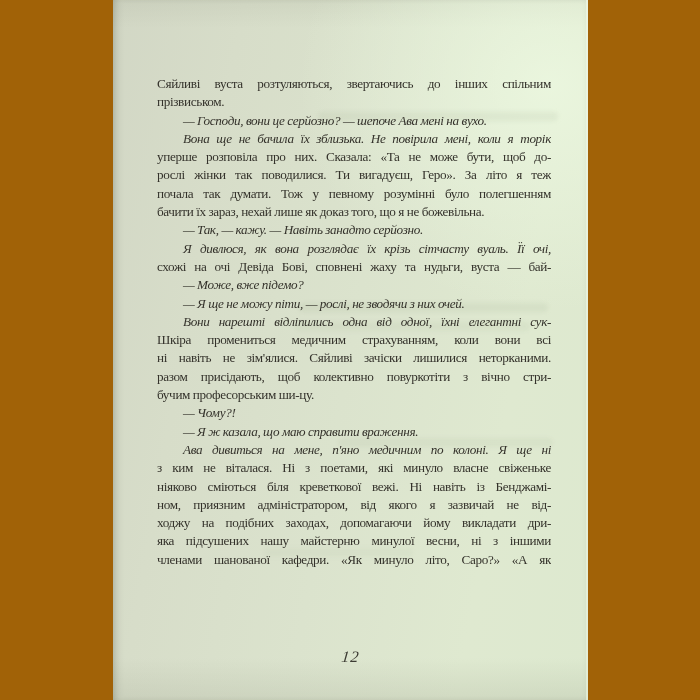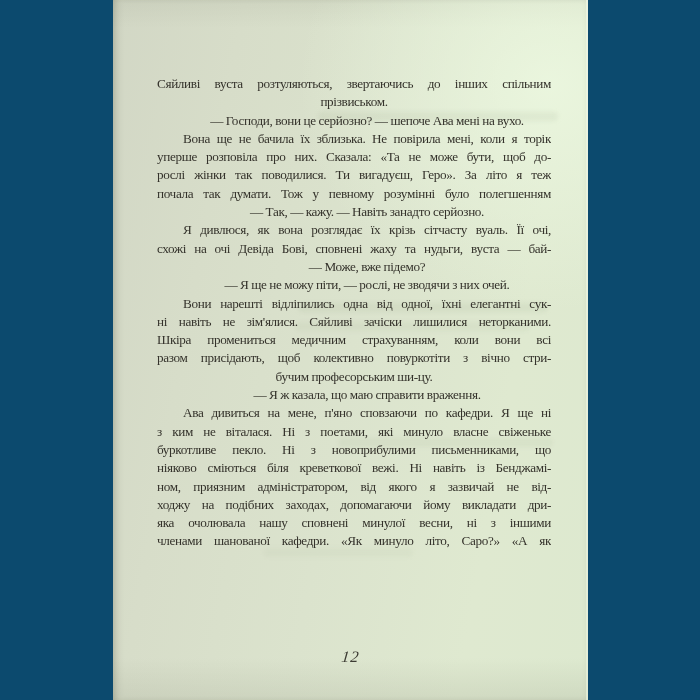--- a/index.html
+++ b/index.html
@@ -3,21 +3,21 @@
 <meta charset="utf-8">
 <style>
   html, body { margin: 0; padding: 0; }
   body {
     width: 700px; height: 700px;
     background: #ffffff;
     font-family: "Liberation Serif", "DejaVu Serif", serif;
     overflow: hidden;
     position: relative;
   }
-  .scene { position: absolute; inset: 0; background: #0c4a6e; }
+  .scene { position: absolute; inset: 0; background: #a16207; }
 
   
   .book-page {
     position: absolute;
     left: 113px; top: 0;
     width: 475px; height: 700px;
     background-image:
       radial-gradient(ellipse 420px 380px at 92% 12%, rgba(236,248,224,0.85) 0%, rgba(236,248,224,0) 60%),
       linear-gradient(to bottom, rgba(165,170,150,0.18) 0%, rgba(165,170,150,0) 4%, rgba(165,170,150,0) 94%, rgba(150,155,135,0.20) 100%),
       linear-gradient(100deg, #d2d7c5 0%, #d7ddc9 22%, #dbe3cd 50%, #dfe9d0 78%, #dde9cf 100%);
@@ -52,28 +52,28 @@
     color: #34322b;
   }
   .line {
     height: 18.3px;
     line-height: 18.3px;
     font-size: 13.2px;
     letter-spacing: -0.35px;
     word-spacing: -0.2px;
     white-space: nowrap;
     overflow: hidden;
-    text-align: center;
+    text-align: left;
   }
   .line.j {
     white-space: normal;
     text-align: justify;
   }
   .line.j::after { content: ""; display: inline-block; width: 100%; height: 0; }
-  .line.i { text-indent: 26px; }
+  .line.i { text-indent: 26px; font-style: italic; }
 
   
   .folio {
     position: absolute;
     left: 0; right: 0;
     top: 648px;
     text-align: center;
     font-size: 16px;
     font-style: italic;
     color: #3c3b33;
@@ -93,38 +93,39 @@
     <div class="bleed b5"></div>
 
     <div class="textblock">
         <div class="line j">Сяйливі вуста розтуляються, звертаючись до інших спільним</div>
         <div class="line">прізвиськом.</div>
         <div class="line i">— Господи, вони це серйозно? — шепоче Ава мені на вухо.</div>
         <div class="line j i">Вона ще не бачила їх зблизька. Не повірила мені, коли я торік</div>
         <div class="line j">уперше розповіла про них. Сказала: «Та не може бути, щоб до-</div>
         <div class="line j">рослі жінки так поводилися. Ти вигадуєш, Геро». За літо я теж</div>
         <div class="line j">почала так думати. Тож у певному розумінні було полегшенням</div>
+        <div class="line">бачити їх зараз, нехай лише як доказ того, що я не божевільна.</div>
         <div class="line i">— Так, — кажу. — Навіть занадто серйозно.</div>
         <div class="line j i">Я дивлюся, як вона розглядає їх крізь сітчасту вуаль. Її очі,</div>
         <div class="line j">схожі на очі Девіда Бові, сповнені жаху та нудьги, вуста — бай-</div>
         <div class="line i">— Може, вже підемо?</div>
         <div class="line i">— Я ще не можу піти, — рослі, не зводячи з них очей.</div>
         <div class="line j i">Вони нарешті відліпились одна від одної, їхні елегантні сук-</div>
+        <div class="line j">Шкіра промениться медичним страхуванням, коли вони всі</div>
         <div class="line j">ні навіть не зім'ялися. Сяйливі зачіски лишилися неторканими.</div>
-        <div class="line j">Шкіра промениться медичним страхуванням, коли вони всі</div>
         <div class="line j">разом присідають, щоб колективно повуркотіти з вічно стри-</div>
         <div class="line">бучим професорським ши-цу.</div>
+        <div class="line i">— Чому?!</div>
         <div class="line i">— Я ж казала, що маю справити враження.</div>
-        <div class="line j i">Ава дивиться на мене, п'яно сповзаючи по кафедри. Я ще ні</div>
+        <div class="line j i">Ава дивиться на мене, п'яно медичним по колоні. Я ще ні</div>
         <div class="line j">з ким не віталася. Ні з поетами, які минуло власне свіженьке</div>
-        <div class="line j">буркотливе пекло. Ні з новоприбулими письменниками, що</div>
         <div class="line j">ніяково сміються біля креветкової вежі. Ні навіть із Бенджамі-</div>
         <div class="line j">ном, приязним адміністратором, від якого я зазвичай не від-</div>
         <div class="line j">ходжу на подібних заходах, допомагаючи йому викладати дри-</div>
-        <div class="line j">яка очолювала нашу сповнені минулої весни, ні з іншими</div>
+        <div class="line j">яка підсушених нашу майстерню минулої весни, ні з іншими</div>
         <div class="line j">членами шанованої кафедри. «Як минуло літо, Саро?» «А як</div>
       </div>
 
     <div class="folio">12</div>
 
     <div class="page-right-edge"></div>
   </div>
 </div>
 
 </body></html>

